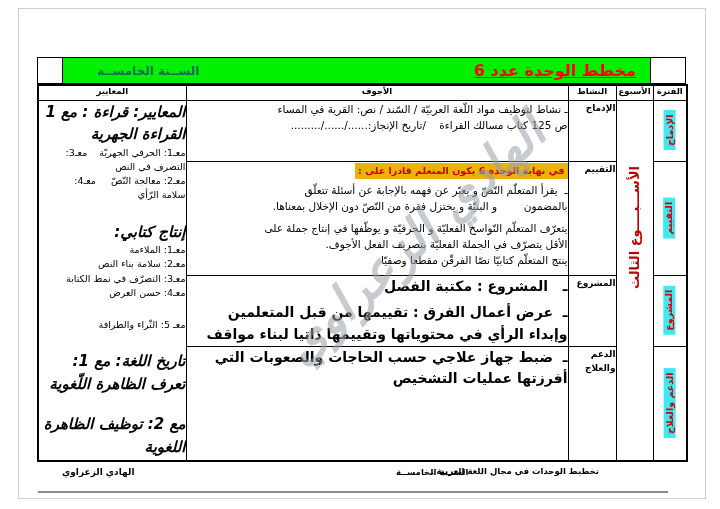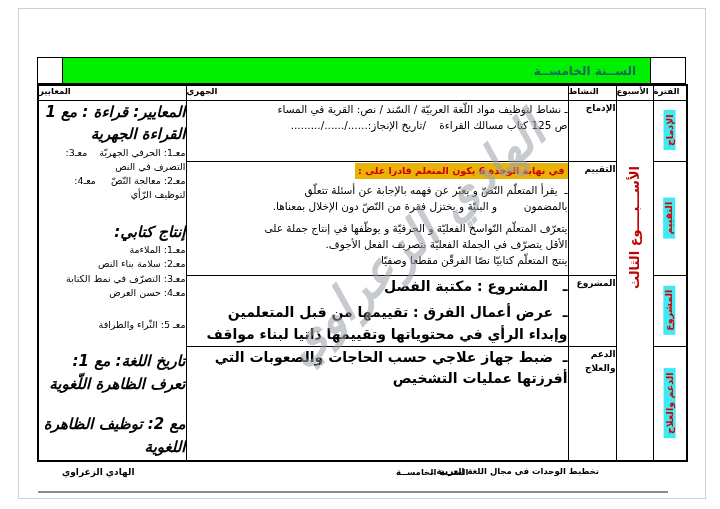--- a/index.html
+++ b/index.html
@@ -43,21 +43,21 @@
     border:2px solid #000;
   }
   table.plan td, table.plan th{
     border:1px solid #000; padding:0; vertical-align:top; overflow:hidden;
   }
   col.c-period{width:34px;} col.c-week{width:37px;} col.c-activity{width:48px;}
   col.c-content{width:382px;} col.c-criteria{width:148px;}
   tr.r-header{height:15px;} tr.r1{height:61px;} tr.r2{height:114px;}
   tr.r3{height:55px;} tr.r4{height:115px;}
 
-  th.hdr{ font-size:8.5px; font-weight:bold; text-align:left; vertical-align:middle; background:#fff;}
+  th.hdr{ font-size:8.5px; font-weight:bold; text-align:center; vertical-align:middle; background:#fff;}
 
   td.cell-rel{ position:relative; }
   .vwrap{ position:absolute; inset:0; display:flex; align-items:center; justify-content:center; }
   .vlabel{
     transform:rotate(-90deg); white-space:nowrap;
     background:#3fe9f2; color:#d60000; font-weight:bold; font-size:9.5px;
     padding:1px 4px; line-height:1.1;
   }
   .week-text{
     transform:rotate(-90deg); white-space:nowrap;
@@ -98,39 +98,40 @@
 </style>
 </head>
 <body>
 
 <div class="page">
   <div class="scan-border"></div>
 
   <div class="top-band">
     <div class="band-end right"></div>
     <div class="band-green">
+      <span class="unit-title">مخطط الوحدة عدد 6</span>
       <span class="grade-label">الســنة الخامســة</span>
     </div>
     <div class="band-end left"></div>
   </div>
 
   <table class="plan">
     <colgroup>
       <col class="c-period">
         <col class="c-week">
         <col class="c-activity">
         <col class="c-content">
         <col class="c-criteria">
     </colgroup>
     <tbody>
         <tr class="r-header">
       <th class="hdr">الفترة</th>
       <th class="hdr">الأسبوع</th>
       <th class="hdr">النشاط</th>
-      <th class="hdr">الجهري</th>
+      <th class="hdr">الأجوف</th>
       <th class="hdr">المعايير</th>
     </tr>
 
     <tr class="r1">
       <td class="cell-rel">
         <div class="vwrap">
               <span class="vlabel">الإدماج</span>
             </div>
       </td>
       <td class="cell-rel" rowspan="4">
@@ -141,21 +142,21 @@
       <td class="activity">الإدماج</td>
       <td class="content">
         <div class="cline">ـ نشاط لتوظيف مواد اللّغة العربيّة / السّند / نص: القرية في المساء</div>
         <div class="cline">ص 125 كتاب مسالك القراءة    /تاريخ الإنجاز:....../....../.........</div>
       </td>
       <td class="criteria" rowspan="4">
         <div class="kline kbold">المعايير: قراءة : مع 1 القراءة الجهرية</div>
         <div class="kline">معـ1: الحرفي الجهريّة    معـ3:</div>
         <div class="kline kcenter">التصرف في النص</div>
         <div class="kline">معـ2: معالجة النّصّ     معـ4:</div>
-        <div class="kline kcenter">لتوظيف الرّأي</div>
+        <div class="kline kcenter">سلامة الرّأي</div>
         <div class="kline kbold gap">إنتاج كتابي:</div>
         <div class="kline">معـ1: الملاءمة</div>
         <div class="kline">معـ2: سلامة بناء النص</div>
         <div class="kline">معـ3: التصرّف في نمط الكتابة</div>
         <div class="kline">معـ4: حسن العرض</div>
         <div class="kline gap">معـ 5: الثّراء والطرافة</div>
         <div class="kline kbold gap">تاريخ اللغة: مع 1: تعرف الظاهرة اللّغوية</div>
         <div class="kline kbold gap">مع 2: توظيف الظاهرة اللغوية</div>
       </td>
     </tr>

